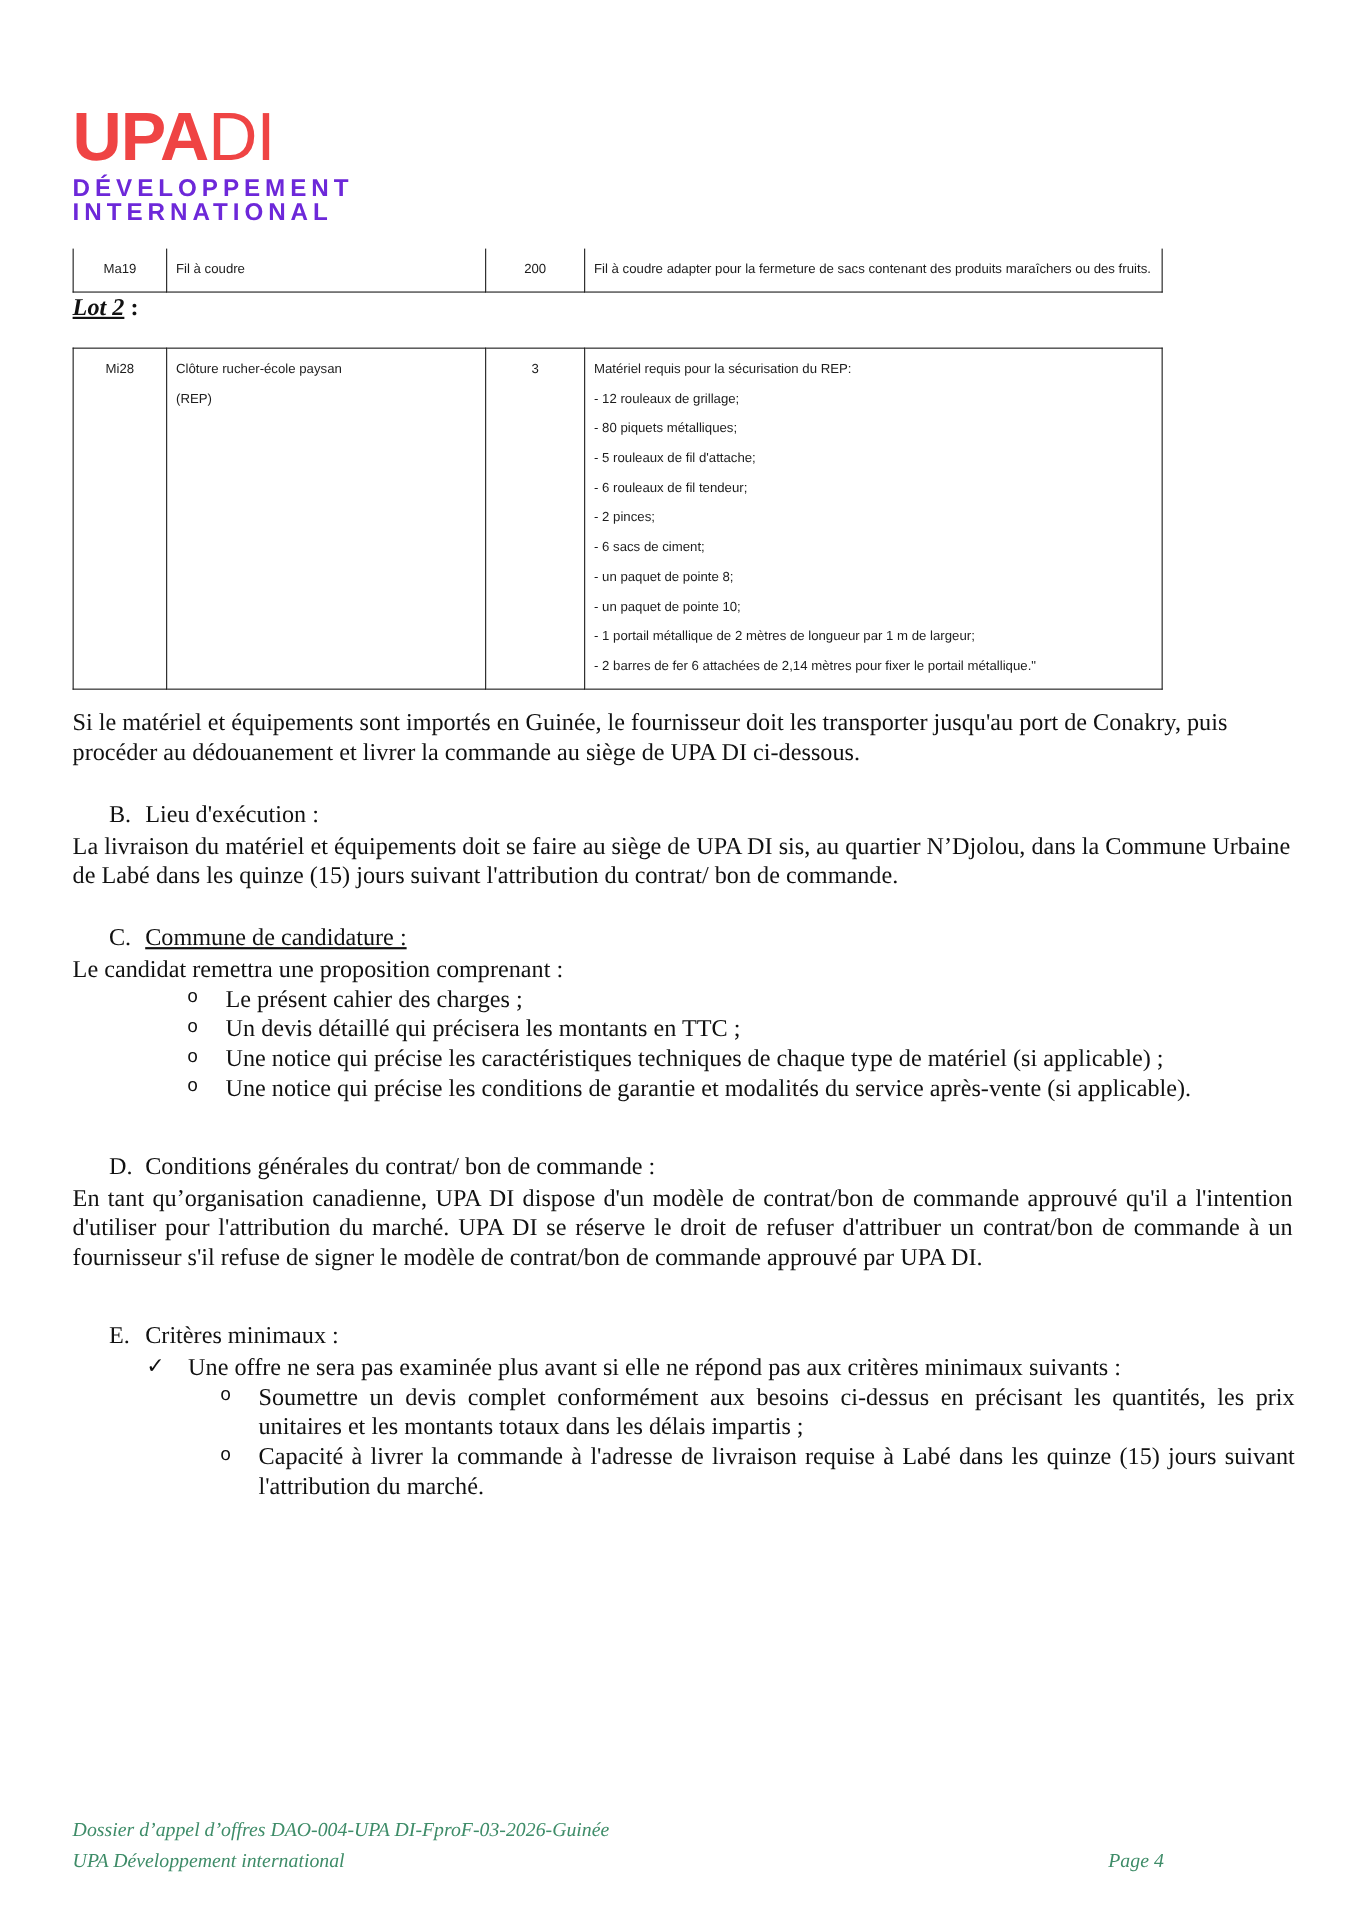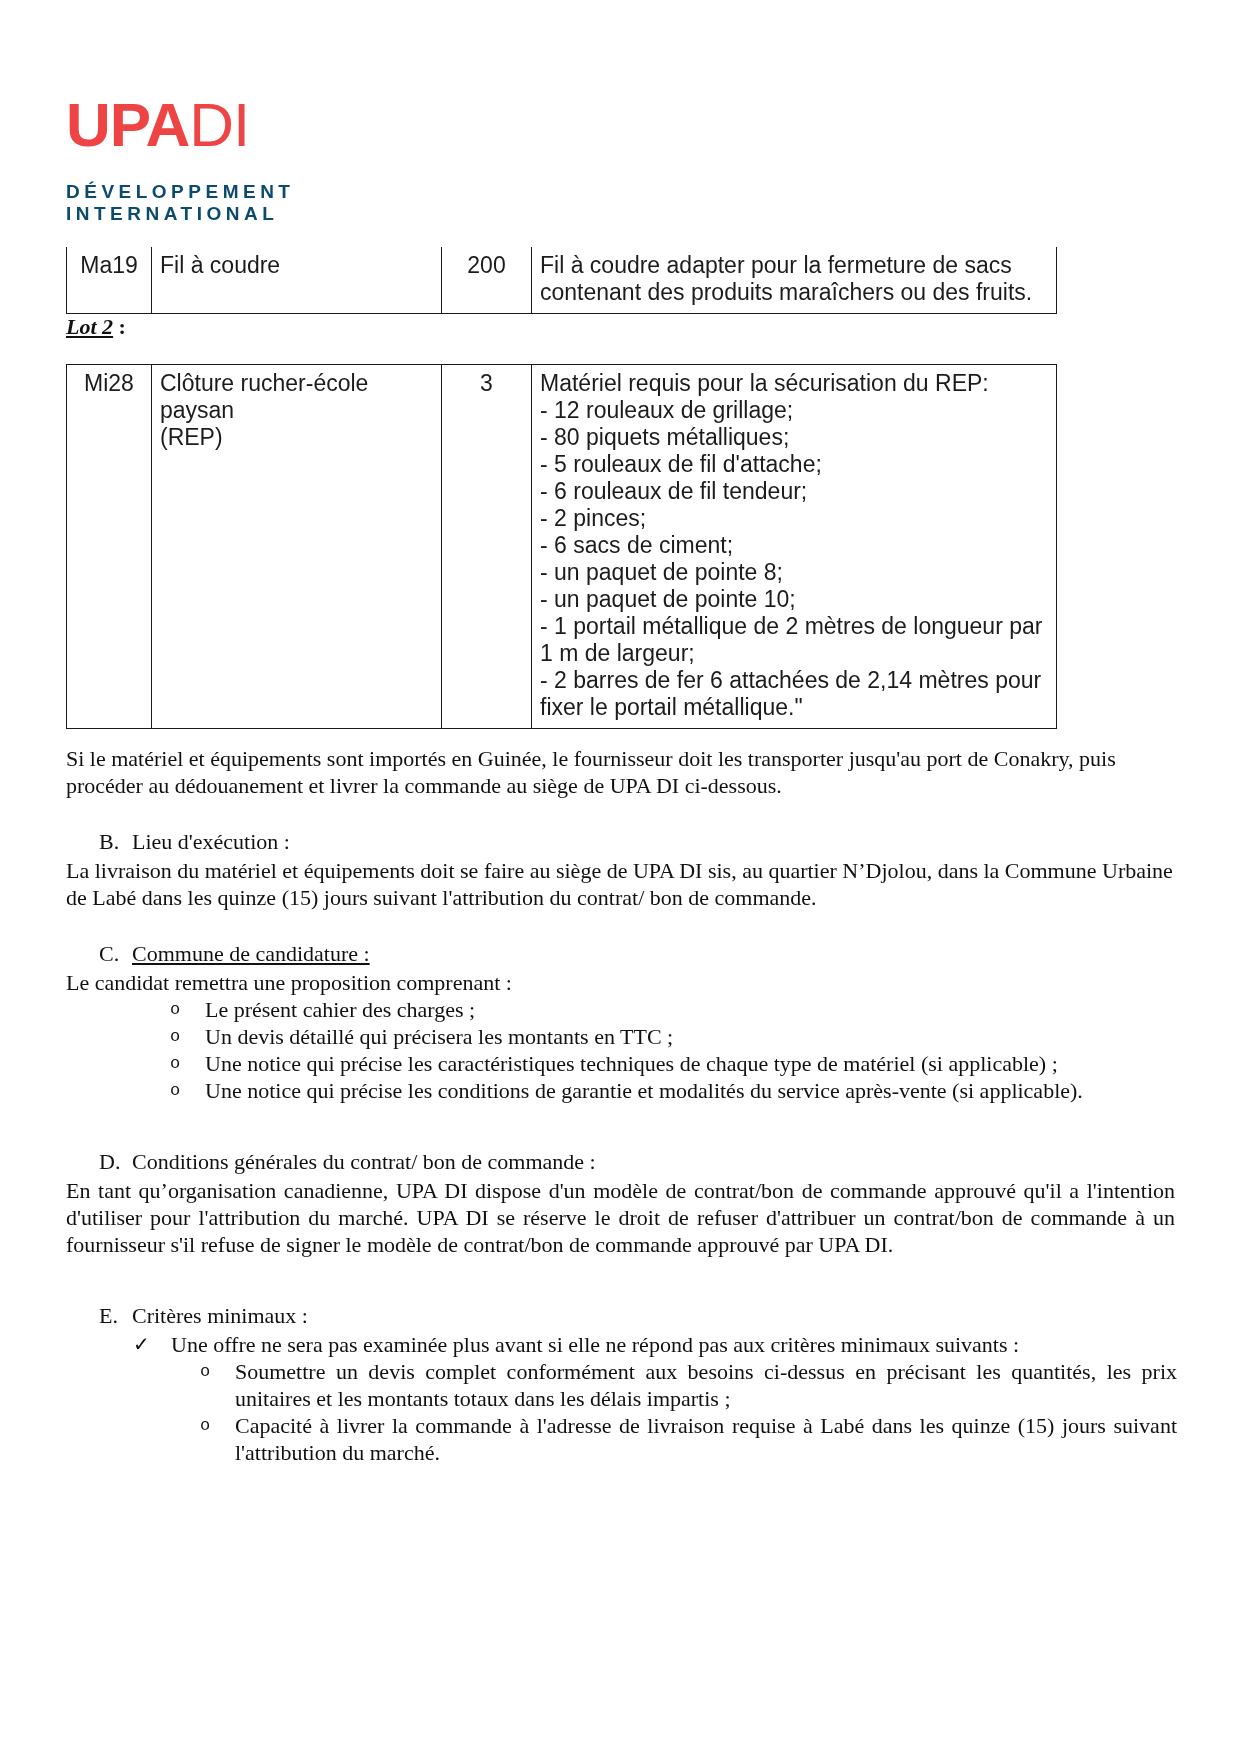--- a/index.html
+++ b/index.html
@@ -13,29 +13,29 @@
     overflow: hidden;
     box-sizing: border-box;
     padding: 0 66px;
   }
 
   
   .logo { margin-top: 94px; }
   .logo-word { font-family: "Liberation Sans", sans-serif; font-size: 62px; line-height: 1.0; color: #ef4444; letter-spacing: -1px; }
   .logo-word .upa { font-weight: 800; }
   .logo-word .di  { font-weight: 400; }
-  .logo-tagline { margin-top: 25px; font-family: "Liberation Sans", sans-serif; font-weight: 600; font-size: 19px; line-height: 22px; letter-spacing: 4.5px; color: #0c4a6e; }
+  .logo-tagline { margin-top: 4px; font-family: "Liberation Sans", sans-serif; font-weight: 600; font-size: 22px; line-height: 22px; letter-spacing: 4.5px; color: #6d28d9; }
 
   
   table.items { border-collapse: collapse; table-layout: fixed; width: 990px; margin-left: 0; }
   table.items td {
     border: 1.6px solid #1b1b1b;
     vertical-align: top;
     font-family: "Liberation Sans", sans-serif;
-    font-size: 23px;
+    font-size: 12px;
     line-height: 27px;
     padding: 5px 8px 7px 8px;
     color: #1c1c1c;
     overflow: hidden;
   }
   table.items.no-top, table.items.no-top td { border-top: none; }
   td.c-code { text-align: center; padding-left: 2px; padding-right: 2px; }
   td.c-qty  { text-align: center; padding-left: 2px; padding-right: 2px; }
   .preline { white-space: pre-line; }
 
@@ -184,14 +184,19 @@
   </div>
   <div class="bullet lvl2">
     <span class="marker">o</span>
     <div class="just">Soumettre un devis complet conformément aux besoins ci-dessus en précisant les quantités, les prix unitaires et les montants totaux dans les délais impartis ;</div>
   </div>
   <div class="bullet lvl2">
     <span class="marker">o</span>
     <div class="just">Capacité à livrer la commande à l'adresse de livraison requise à Labé dans les quinze (15) jours suivant l'attribution du marché.</div>
   </div>
 
+  <div class="footer">
+    <div>Dossier d’appel d’offres DAO-004-UPA DI-FproF-03-2026-Guinée</div>
+    <div>UPA Développement international</div>
+    <div class="page-num">Page 4</div>
+  </div>
 
 </div>
 
 </body></html>

